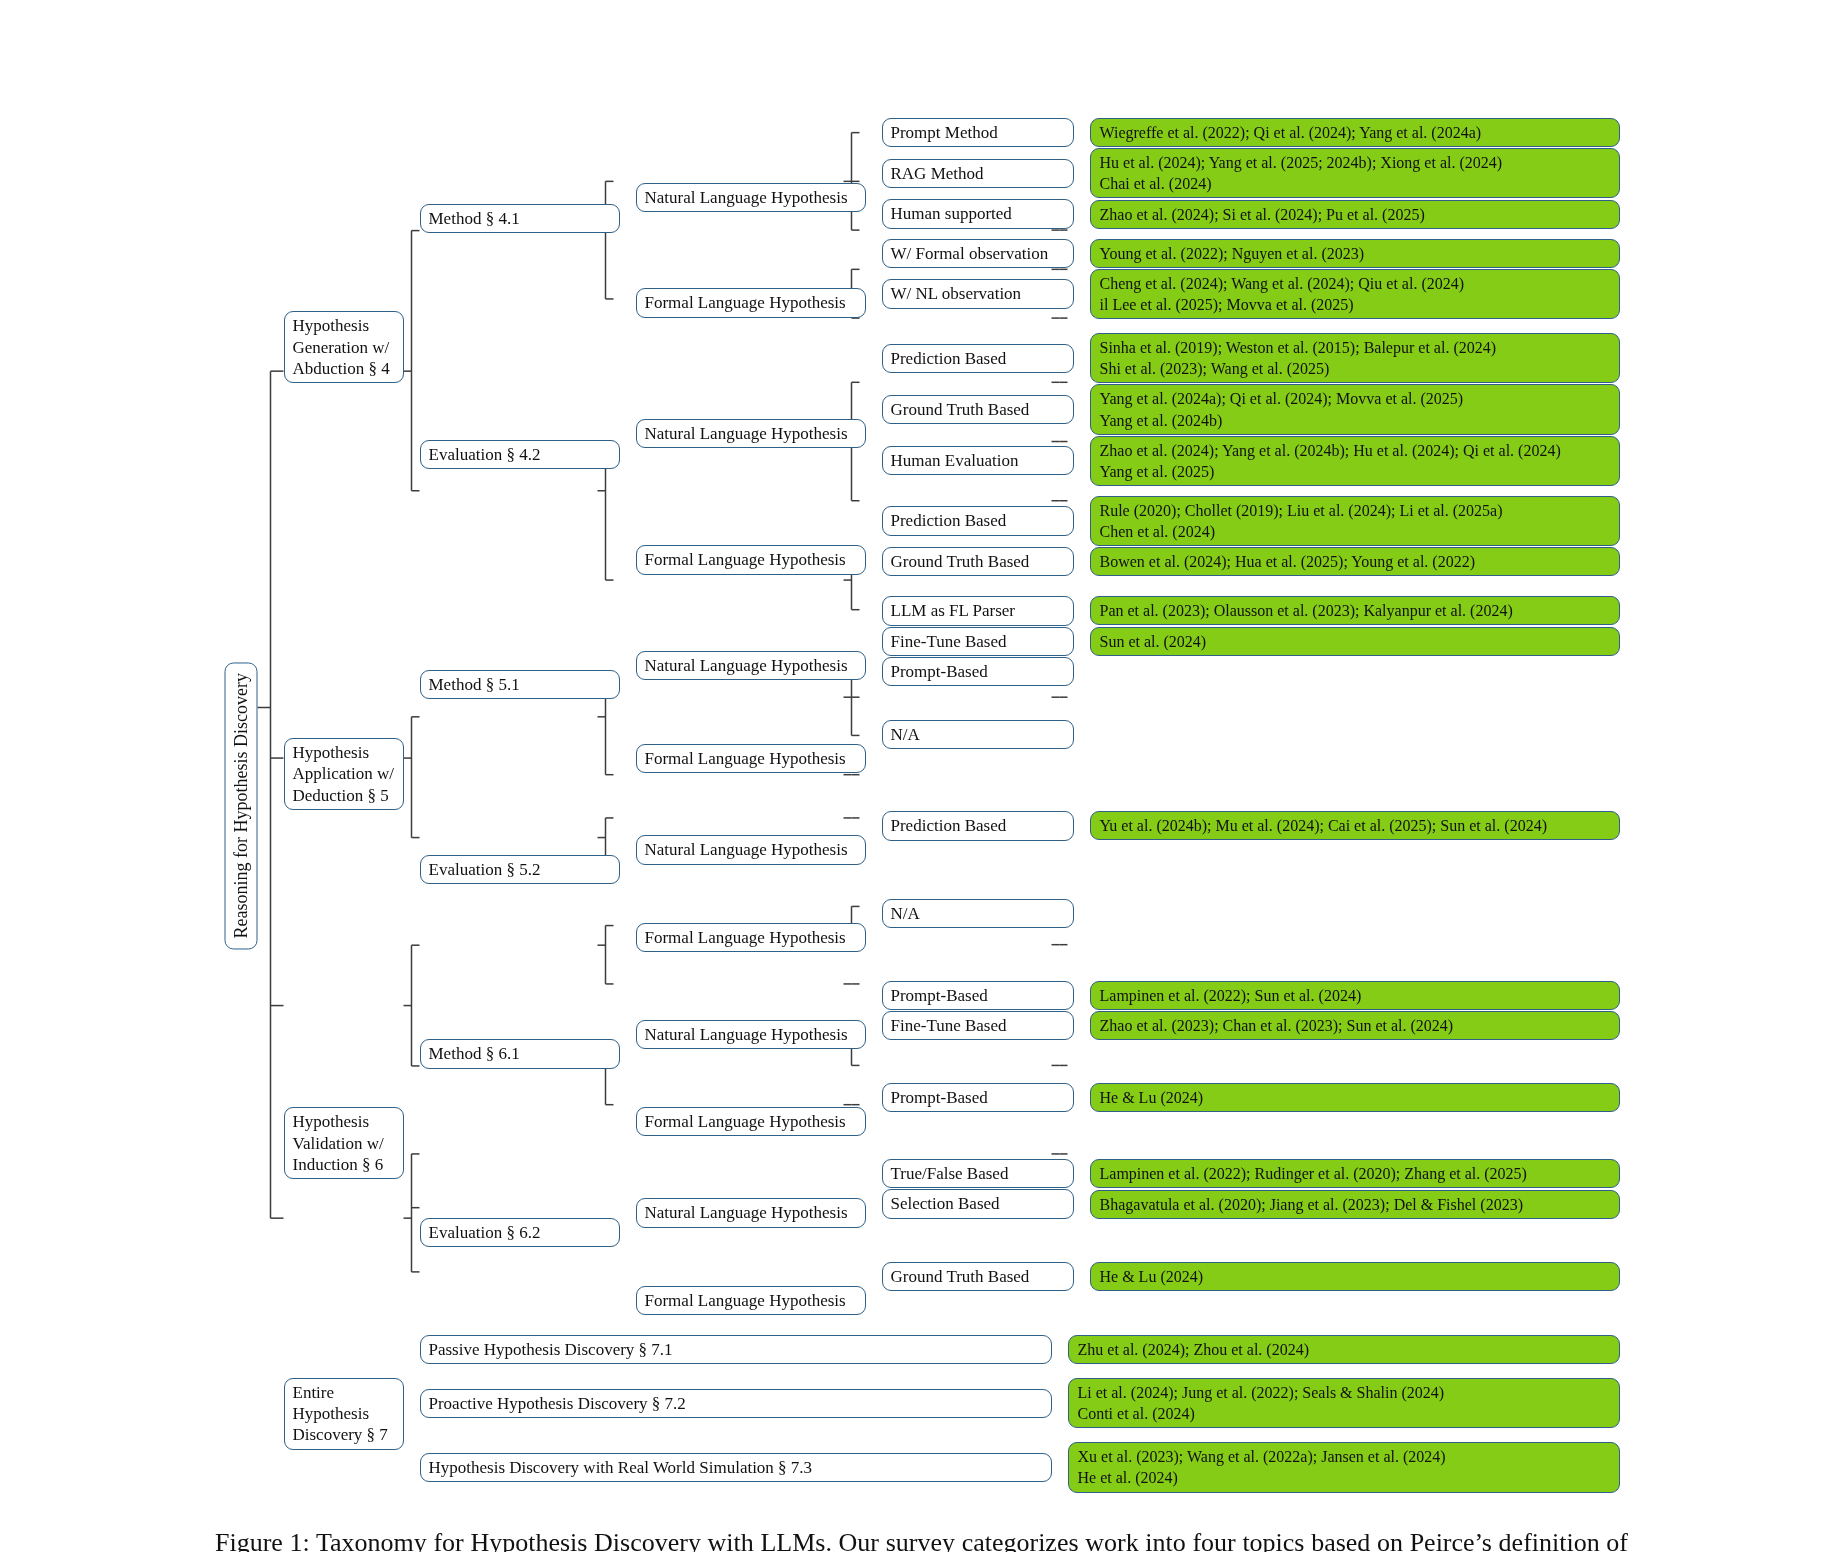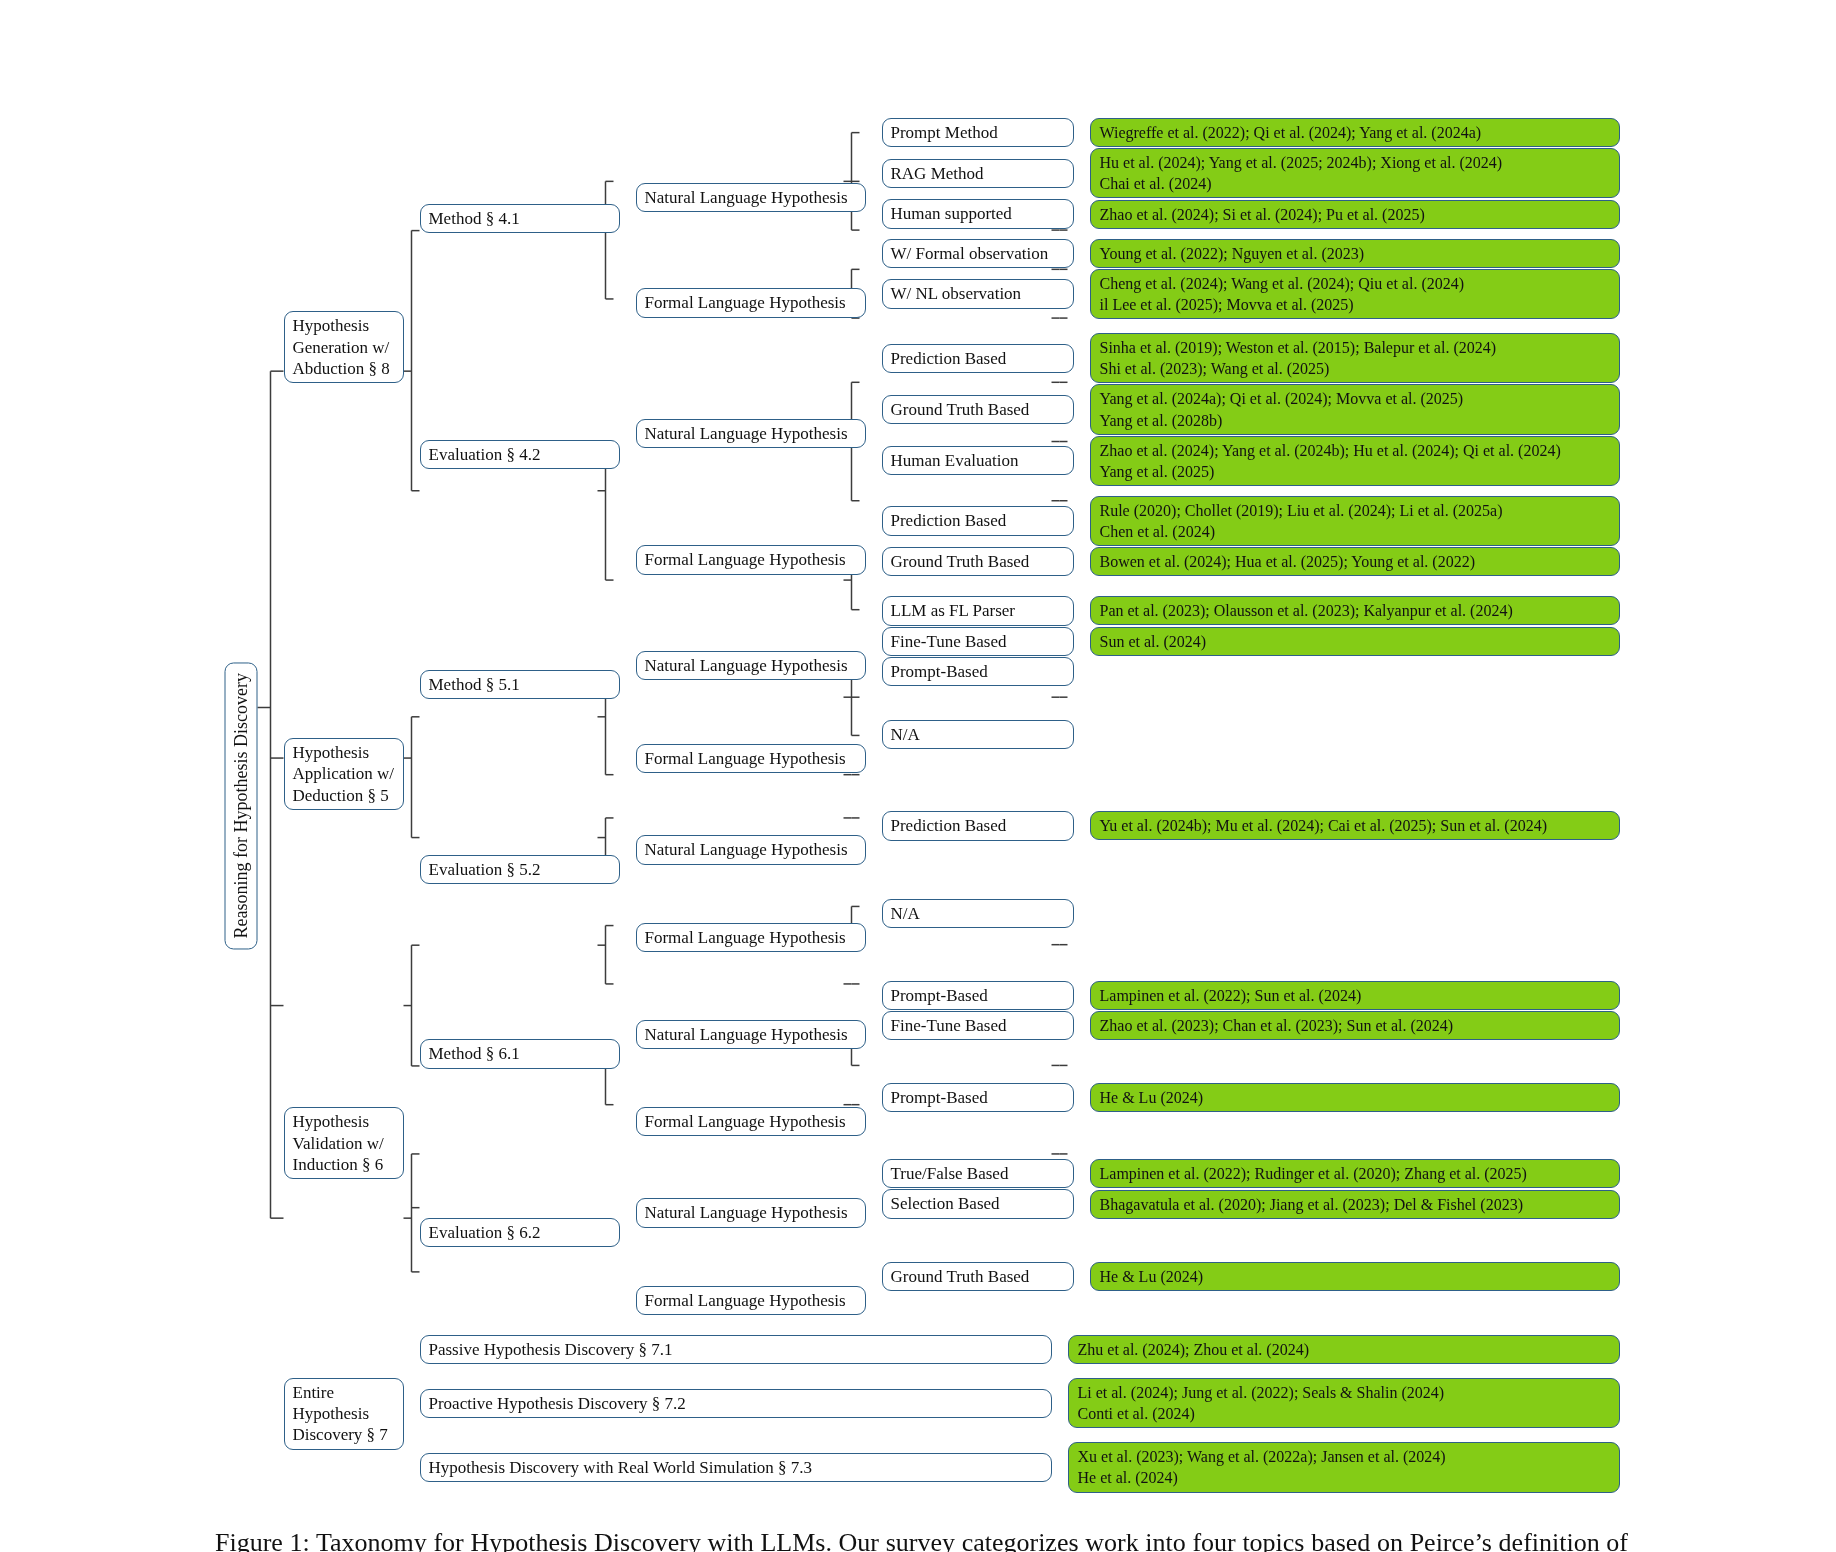--- a/index.html
+++ b/index.html
@@ -222,21 +222,21 @@
       <line x1="826.5" y1="1035.9375" x2="834.5" y2="1035.9375" stroke="#3c3c3c" stroke-width="1.5"></line>
       <line x1="834.5" y1="1089.671875" x2="842.5" y2="1089.671875" stroke="#3c3c3c" stroke-width="1.5"></line>
       <line x1="826.5" y1="1089.671875" x2="834.5" y2="1089.671875" stroke="#3c3c3c" stroke-width="1.5"></line>
       <line x1="834.5" y1="1153.890625" x2="842.5" y2="1153.890625" stroke="#3c3c3c" stroke-width="1.5"></line>
       <line x1="826.5" y1="1153.890625" x2="834.5" y2="1153.890625" stroke="#3c3c3c" stroke-width="1.5"></line>
     </svg>
 <div class="node-row">
       <div class="box d0">Reasoning for Hypothesis Discovery</div>
       <div class="kids kids-d1">
         <div class="node-row">
-          <div class="box d1">Hypothesis Generation w/ Abduction § 8</div>
+          <div class="box d1">Hypothesis Generation w/ Abduction § 4</div>
           <div class="kids kids-d2">
             <div class="node-row">
               <div class="box d2">Method § 4.1</div>
               <div class="kids kids-d3">
                 <div class="node-row">
                   <div class="box d3">Natural Language Hypothesis</div>
                   <div class="kids kids-d4">
                     <div class="node-row">
                       <div class="box d4">Prompt Method</div>
                       <div class="kids kids-d5">
@@ -301,21 +301,21 @@
                           <div class="box cite">Sinha et al. (2019); Weston et al. (2015); Balepur et al. (2024)
 Shi et al. (2023); Wang et al. (2025)</div>
                         </div>
                       </div>
                     </div>
                     <div class="node-row">
                       <div class="box d4">Ground Truth Based</div>
                       <div class="kids kids-d5">
                         <div class="node-row">
                           <div class="box cite">Yang et al. (2024a); Qi et al. (2024); Movva et al. (2025)
-Yang et al. (2028b)</div>
+Yang et al. (2024b)</div>
                         </div>
                       </div>
                     </div>
                     <div class="node-row">
                       <div class="box d4">Human Evaluation</div>
                       <div class="kids kids-d5">
                         <div class="node-row">
                           <div class="box cite">Zhao et al. (2024); Yang et al. (2024b); Hu et al. (2024); Qi et al. (2024)
 Yang et al. (2025)</div>
                         </div>

